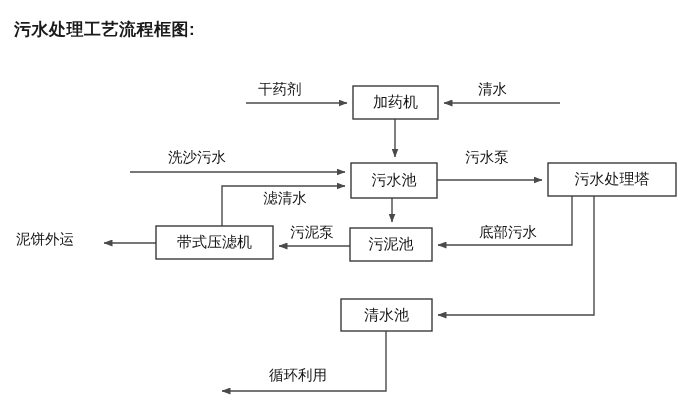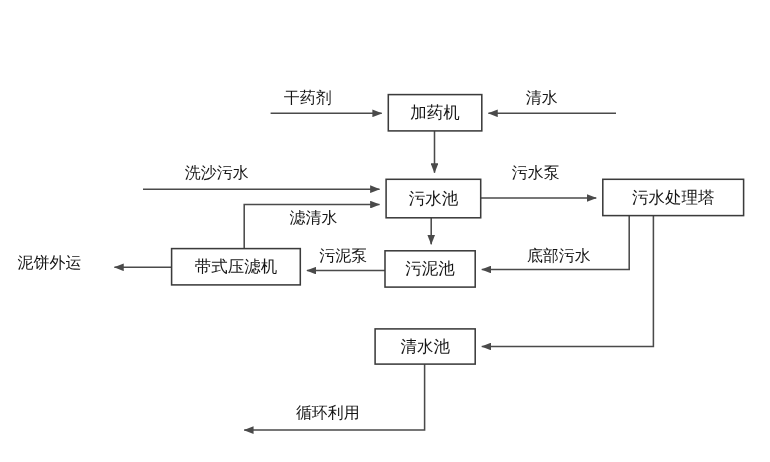--- a/index.html
+++ b/index.html
@@ -65,20 +65,21 @@
     font-size: 14.5px;
     fill: #151515;
     dominant-baseline: middle;
   }
 </style>
 </head>
 <body>
 
 <div id="diagram-root">
 
+  <div class="page-title">污水处理工艺流程框图:</div>
 
   <svg class="flow-canvas" viewBox="0 0 700 420">
     <defs>
       <marker id="arrowhead" markerWidth="9" markerHeight="7" refX="8.5" refY="3.5" orient="auto" markerUnits="userSpaceOnUse">
         <polygon points="0 0, 9 3.5, 0 7" fill="#4a4a4a"></polygon>
       </marker>
     </defs>
     <g id="edges-layer">
         <path class="edge-line" d="M 246 103 L 347 103" marker-end="url(#arrowhead)"></path>
         <path class="edge-line" d="M 560 103 L 444 103" marker-end="url(#arrowhead)"></path>

